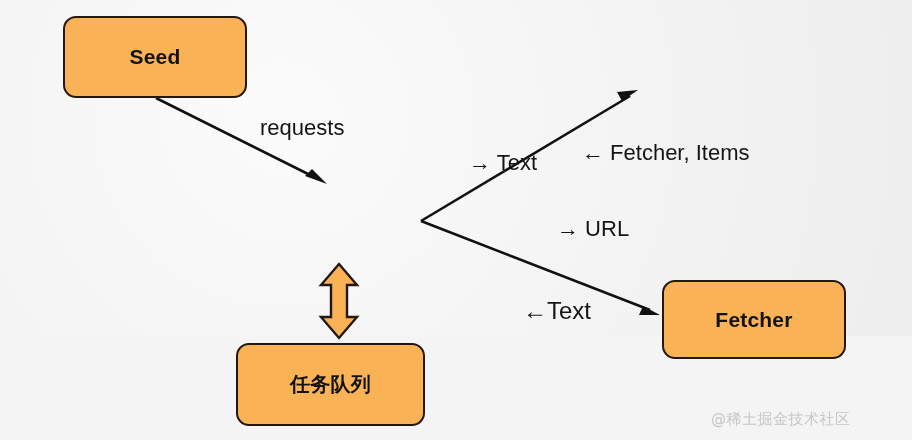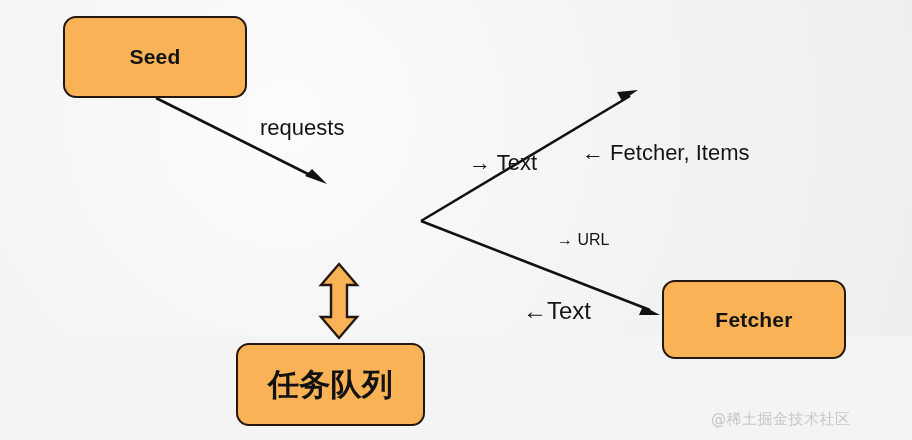--- a/index.html
+++ b/index.html
@@ -38,39 +38,39 @@
     align-items: center;
     justify-content: center;
   }
   .node-label {
     font-weight: bold;
     color: #121212;
     letter-spacing: 0.2px;
     white-space: nowrap;
   }
   .latin-label { font-size: 21px; }
-  .cjk-label  { font-size: 31px; font-family: Liberation Sans, sans-serif; }
+  .cjk-label  { font-size: 20px; font-family: Liberation Sans, sans-serif; }
 
   #node-seed    { left: 63px;  top: 16px;  width: 184px; height: 82px; }
   #node-parser  { left: 545px; top: 5px;   width: 186px; height: 86px; }
   #node-engine  { left: 235px; top: 184px; width: 186px; height: 78px; }
   #node-queue   { left: 236px; top: 343px; width: 189px; height: 83px; }
   #node-fetcher { left: 662px; top: 280px; width: 184px; height: 79px; }
 
   .edge-label {
     position: absolute;
     color: #141414;
     white-space: nowrap;
     font-size: 21px;
     line-height: 1;
   }
   #label-requests { left: 260px; top: 117px; font-size: 22px; }
   #label-text-out { left: 469px; top: 120px; font-size: 22px; margin-top: 32px; }
   #label-req-items{ left: 582px; top: 142px; font-size: 22px; }
-  #label-url      { left: 557px; top: 232px; font-size: 16px; }
+  #label-url      { left: 557px; top: 218px; font-size: 22px; }
   #label-text-in  { left: 523px; top: 299px; font-size: 24px; }
 
   #watermark {
     position: absolute;
     left: 711px;
     top: 410px;
     font-size: 15px;
     color: #c7c5c5;
     font-family: "DejaVu Sans", sans-serif;
     letter-spacing: 0.5px;

